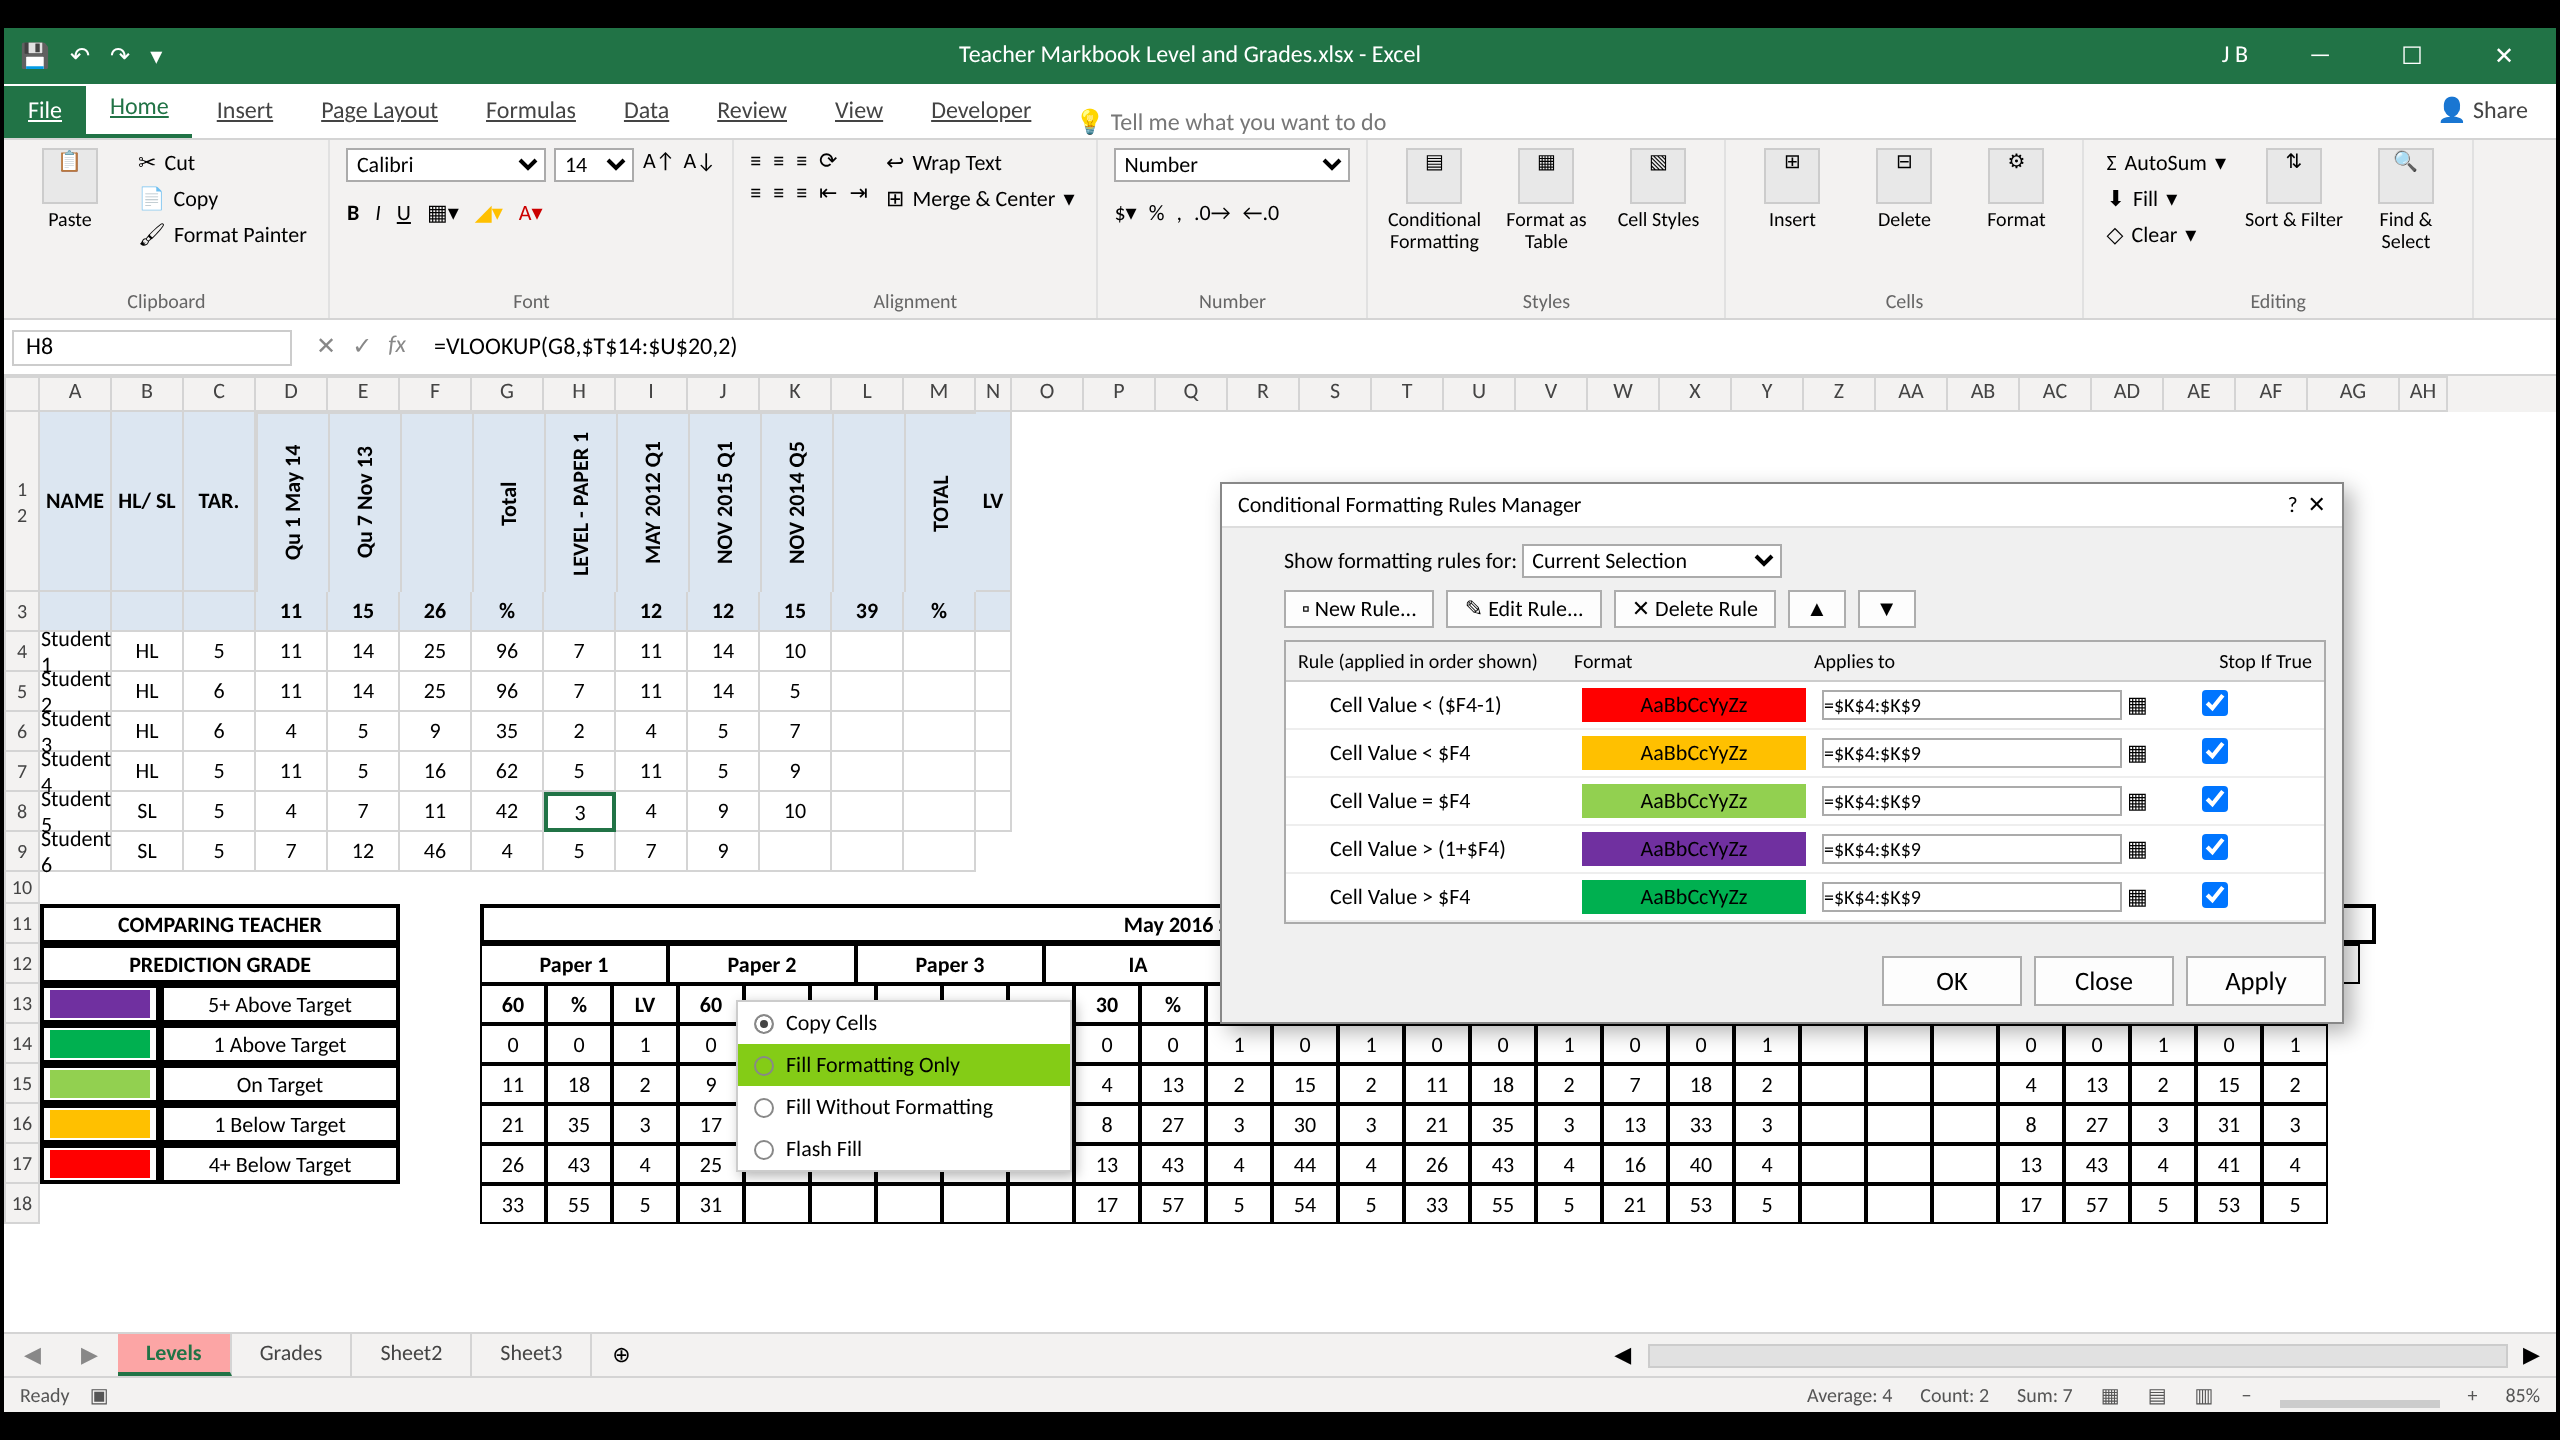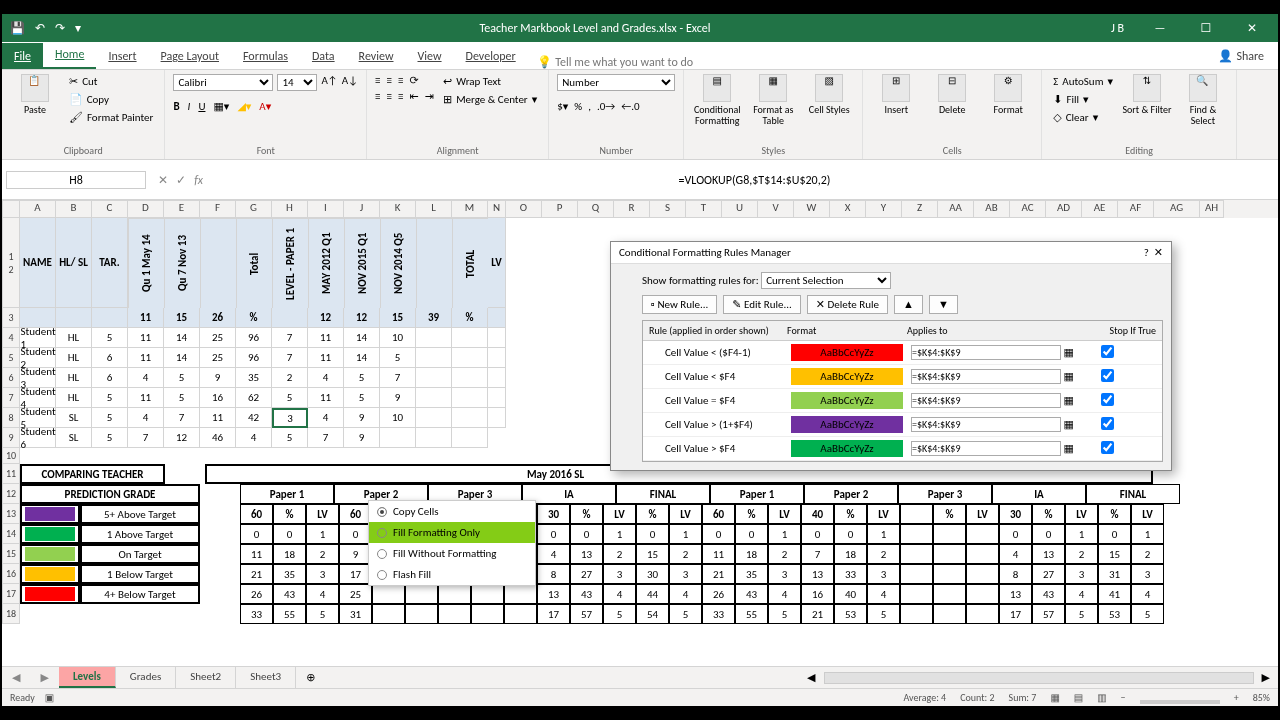--- a/index.html
+++ b/index.html
@@ -18,24 +18,24 @@
 .menutabs .share{margin-left:auto;padding:6px 14px;color:#444;}
 .ribbon{height:90px;background:#f3f2f1;border-bottom:1px solid #d4d4d4;display:flex;font-size:11px;}
 .ribbon .group{border-right:1px solid #e1e1e1;padding:4px 8px 2px;display:flex;flex-direction:column;position:relative;}
 .ribbon .group .body{flex:1;display:flex;gap:6px;align-items:flex-start;}
 .ribbon .group .label{text-align:center;color:#666;font-size:10px;padding-top:2px;}
 .ribbon .vstack{display:flex;flex-direction:column;gap:3px;}
 .ribbon .btn{display:flex;align-items:center;gap:4px;padding:1px 3px;}
 .ribbon .iconbig{display:flex;flex-direction:column;align-items:center;gap:2px;font-size:10px;width:50px;text-align:center;line-height:1.1;}
 .ribbon .iconbig .ic{width:28px;height:28px;background:#e8e8e8;border:1px solid #ccc;}
 select,input[type=text]{font-size:11px;border:1px solid #ababab;background:#fff;}
-.formulabar{height:40px;display:flex;align-items:center;border-bottom:1px solid #d4d4d4;font-size:12px;text-align:center;}
+.formulabar{height:28px;display:flex;align-items:center;border-bottom:1px solid #d4d4d4;font-size:12px;}
 .formulabar .namebox{width:140px;border:1px solid #ccc;padding:1px 6px;margin:1px 4px;}
 .formulabar .fxbtns{display:flex;gap:8px;padding:0 8px;color:#888;}
-.formulabar .formula{flex:1;padding:1px 6px;margin-left:20px;}
+.formulabar .formula{flex:1;padding:1px 6px;}
 .sheet{position:relative;background:#fff;}
 .colheads{display:flex;background:#f3f2f1;}
 .colheads .corner{width:18px;height:18px;border:1px solid #d4d4d4;}
 .colheads .ch{height:18px;border:1px solid #d4d4d4;border-left:none;text-align:center;font-size:11px;color:#444;}
 .rows{display:flex;flex-direction:column;}
 .row{display:flex;}
 .row .rh{width:18px;border:1px solid #d4d4d4;border-top:none;text-align:center;font-size:10px;color:#444;background:#f3f2f1;display:flex;align-items:center;justify-content:center;}
 .row .cell{border:1px solid #d4d4d4;border-top:none;border-left:none;font-size:11px;padding:2px 3px;text-align:center;display:flex;align-items:center;justify-content:center;}
 .row .cell.selected{border:2px solid #217346;}
 .cell.hdr{background:#dce6f1;font-weight:bold;}
@@ -413,21 +413,21 @@
           <div class="cell " style="width:36px;">9</div>
           <div class="cell " style="width:36px;"></div>
           <div class="cell " style="width:36px;"></div>
           <div class="cell " style="width:36px;"></div>
         </div>
         <div class="row" style="height:16px">
           <div class="rh">10</div>
         </div>
         <div class="row" style="height:20px">
           <div class="rh">11</div>
-          <div class="cell" style="width:145px;font-weight:bold;border:2px solid #000">COMPARING TEACHER</div>
+          <div class="cell" style="width:180px;font-weight:bold;border:2px solid #000">COMPARING TEACHER</div>
           <div style="width:40px"></div>
           <div class="cell" style="width:948px;font-weight:bold;border:2px solid #000;text-align:right;padding-right:250px">May 2016 SL</div>
         </div>
         <div class="row" style="height:20px">
           <div class="rh">12</div>
           <div class="cell" style="width:180px;font-weight:bold;border:2px solid #000">PREDICTION GRADE</div>
           <div style="width:40px"></div>
           <div class="cell" style="width:94px;font-weight:bold;border:1px solid #000">Paper 1</div>
           <div class="cell" style="width:94px;font-weight:bold;border:1px solid #000">Paper 2</div>
           <div class="cell" style="width:94px;font-weight:bold;border:1px solid #000">Paper 3</div>
@@ -705,20 +705,25 @@
             </div>
             <div class="rulerow">
               <div class="c1">Cell Value &gt; $F4</div>
               <div class="c2"><span style="background:#00b050">AaBbCcYyZz</span></div>
               <div class="c3"><input type="text" value="=$K$4:$K$9" style=""> <span>▦</span></div>
               <div class="c4"><input type="checkbox" checked="" style=""></div>
             </div>
           </div>
       </div>
     </div>
+    <div class="dfoot">
+      <button>OK</button>
+      <button>Close</button>
+      <button>Apply</button>
+    </div>
   </div>
 
   <div class="fillmenu" id="fillmenu">
       <div class="item ">
         <span class="radio on"></span>
         <span>Copy Cells</span>
       </div>
       <div class="item sel">
         <span class="radio "></span>
         <span>Fill Formatting Only</span>

